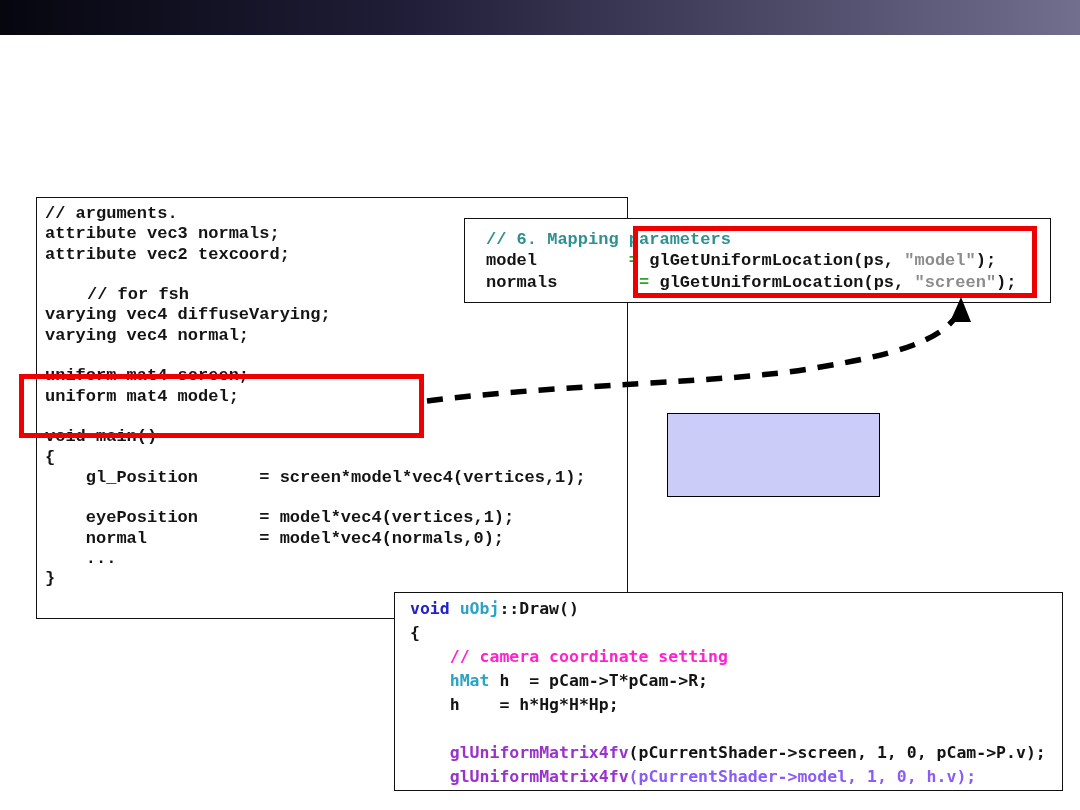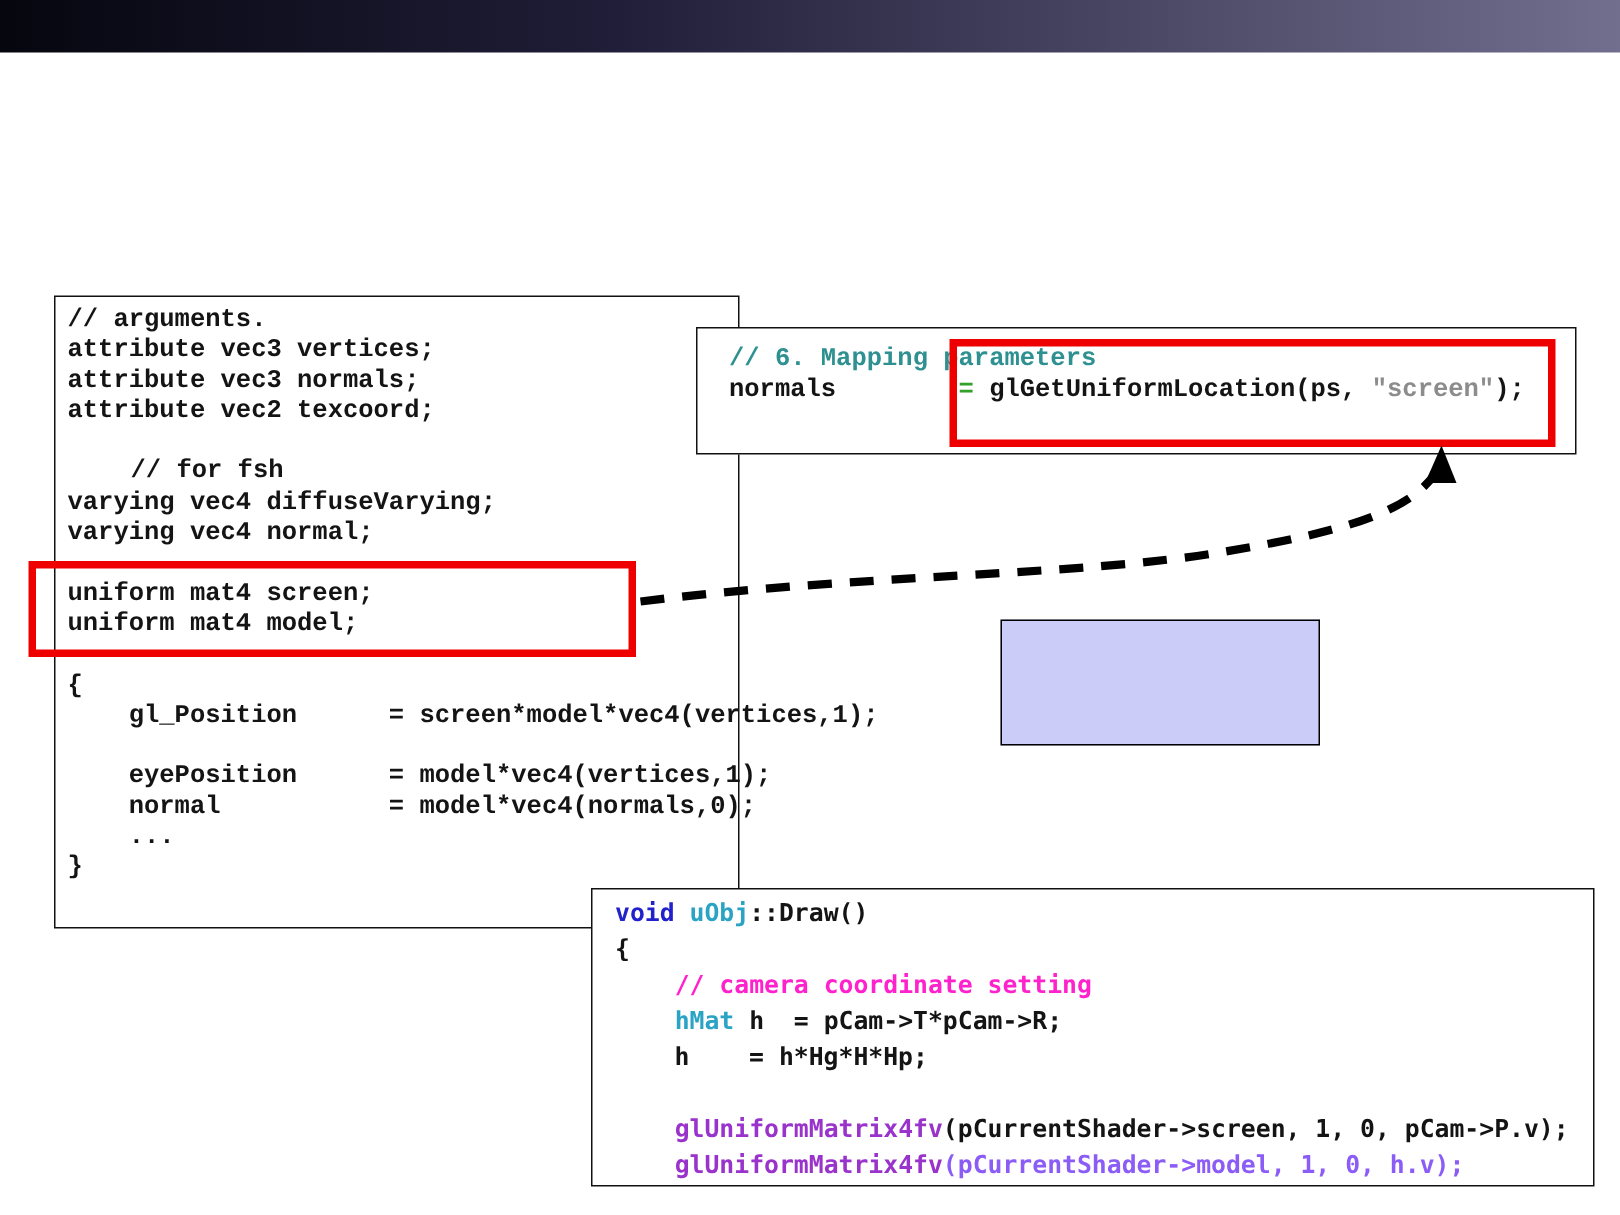--- a/index.html
+++ b/index.html
@@ -3,21 +3,21 @@
 <meta charset="utf-8">
 <style>
   html,body{margin:0;padding:0;background:#ffffff;}
   .slide{position:relative;width:1080px;height:810px;background:#ffffff;overflow:hidden;
          font-family:"Liberation Sans",sans-serif;}
   .top-bar{position:absolute;left:0;top:0;width:1080px;height:35px;}
   .code-box{position:absolute;background:#ffffff;border:1px solid #111111;box-sizing:border-box;}
   .code-line{white-space:pre;}
   .courier{font-family:"Liberation Mono",monospace;font-weight:700;}
   .consolas{font-family:"DejaVu Sans Mono",monospace;font-weight:700;}
-  #vertex-shader-box{left:36px;top:197px;width:457px;height:422px;
+  #vertex-shader-box{left:36px;top:197px;width:592px;height:422px;
       font-size:17px;line-height:20.3px;padding:6px 0 0 8px;}
   #mapping-box{left:464px;top:218px;width:587px;height:85px;
       font-size:17px;line-height:21.3px;padding:10px 0 16px 21px;}
   #draw-box{left:394px;top:592px;width:669px;height:199px;
       font-size:16.5px;line-height:24px;padding:4px 16px 0 15px;}
   .highlight-rect{position:absolute;border:5px solid #ee0000;box-sizing:border-box;background:transparent;}
   #highlight-left{left:19px;top:374px;width:405px;height:64px;}
   #highlight-right{left:633px;top:226px;width:404px;height:72px;}
   #callout-rect{position:absolute;left:667px;top:413px;width:213px;height:84px;
       border:1.5px solid #000000;box-sizing:border-box;}
@@ -25,42 +25,43 @@
 </style>
 </head>
 <body>
 
 <div class="slide">
 
   <div class="top-bar" style="background: linear-gradient(90deg, rgb(6, 6, 15) 0%, rgb(32, 30, 56) 38%, rgb(113, 110, 142) 100%);"></div>
 
   <div id="vertex-shader-box" class="code-box courier">
       <div class="code-line"><span style="color: rgb(20, 20, 20);">// arguments.</span></div>
-      <div class="code-line"><span style="color: rgb(20, 20, 20);">attribute vec3 vertices;</span></div>
       <div class="code-line"><span style="color: rgb(20, 20, 20);">attribute vec3 normals;</span></div>
       <div class="code-line"><span style="color: rgb(20, 20, 20);">attribute vec2 texcoord;</span></div>
       <div class="code-line">&nbsp;</div>
       <div class="code-line"><span style="color: rgb(20, 20, 20); margin-left: 42px;">// for fsh</span></div>
       <div class="code-line"><span style="color: rgb(20, 20, 20);">varying vec4 diffuseVarying;</span></div>
       <div class="code-line"><span style="color: rgb(20, 20, 20);">varying vec4 normal;</span></div>
       <div class="code-line">&nbsp;</div>
       <div class="code-line"><span style="color: rgb(20, 20, 20);">uniform mat4 screen;</span></div>
       <div class="code-line"><span style="color: rgb(20, 20, 20);">uniform mat4 model;</span></div>
       <div class="code-line">&nbsp;</div>
+      <div class="code-line"><span style="color: rgb(20, 20, 20);">void main()</span></div>
       <div class="code-line"><span style="color: rgb(20, 20, 20);">{</span></div>
       <div class="code-line"><span style="color: rgb(20, 20, 20);">    gl_Position      = screen*model*vec4(vertices,1);</span></div>
       <div class="code-line">&nbsp;</div>
       <div class="code-line"><span style="color: rgb(20, 20, 20);">    eyePosition      = model*vec4(vertices,1);</span></div>
       <div class="code-line"><span style="color: rgb(20, 20, 20);">    normal           = model*vec4(normals,0);</span></div>
       <div class="code-line"><span style="color: rgb(20, 20, 20);">    ...</span></div>
       <div class="code-line"><span style="color: rgb(20, 20, 20);">}</span></div>
     </div>
 
   <div id="mapping-box" class="code-box courier">
       <div class="code-line"><span style="color: rgb(46, 144, 144);">// 6. Mapping parameters</span></div>
+      <div class="code-line"><span style="color: rgb(20, 20, 20);">model         </span><span style="color: rgb(51, 160, 44);">=</span><span style="color: rgb(20, 20, 20);"> glGetUniformLocation(ps, </span><span style="color: rgb(140, 140, 140);">"model"</span><span style="color: rgb(20, 20, 20);">);</span></div>
       <div class="code-line"><span style="color: rgb(20, 20, 20);">normals        </span><span style="color: rgb(51, 160, 44);">=</span><span style="color: rgb(20, 20, 20);"> glGetUniformLocation(ps, </span><span style="color: rgb(140, 140, 140);">"screen"</span><span style="color: rgb(20, 20, 20);">);</span></div>
     </div>
 
   <div id="draw-box" class="code-box consolas">
       <div class="code-line"><span style="color: rgb(34, 34, 204);">void</span><span style="color: rgb(20, 20, 20);"> </span><span style="color: rgb(43, 163, 196);">uObj</span><span style="color: rgb(20, 20, 20);">::Draw()</span></div>
       <div class="code-line"><span style="color: rgb(20, 20, 20);">{</span></div>
       <div class="code-line"><span style="color: rgb(20, 20, 20);">    </span><span style="color: rgb(255, 34, 204);">// camera coordinate setting</span></div>
       <div class="code-line"><span style="color: rgb(20, 20, 20);">    </span><span style="color: rgb(43, 163, 196);">hMat</span><span style="color: rgb(20, 20, 20);"> h  = pCam-&gt;T*pCam-&gt;R;</span></div>
       <div class="code-line"><span style="color: rgb(20, 20, 20);">    h    = h*Hg*H*Hp;</span></div>
       <div class="code-line">&nbsp;</div>

